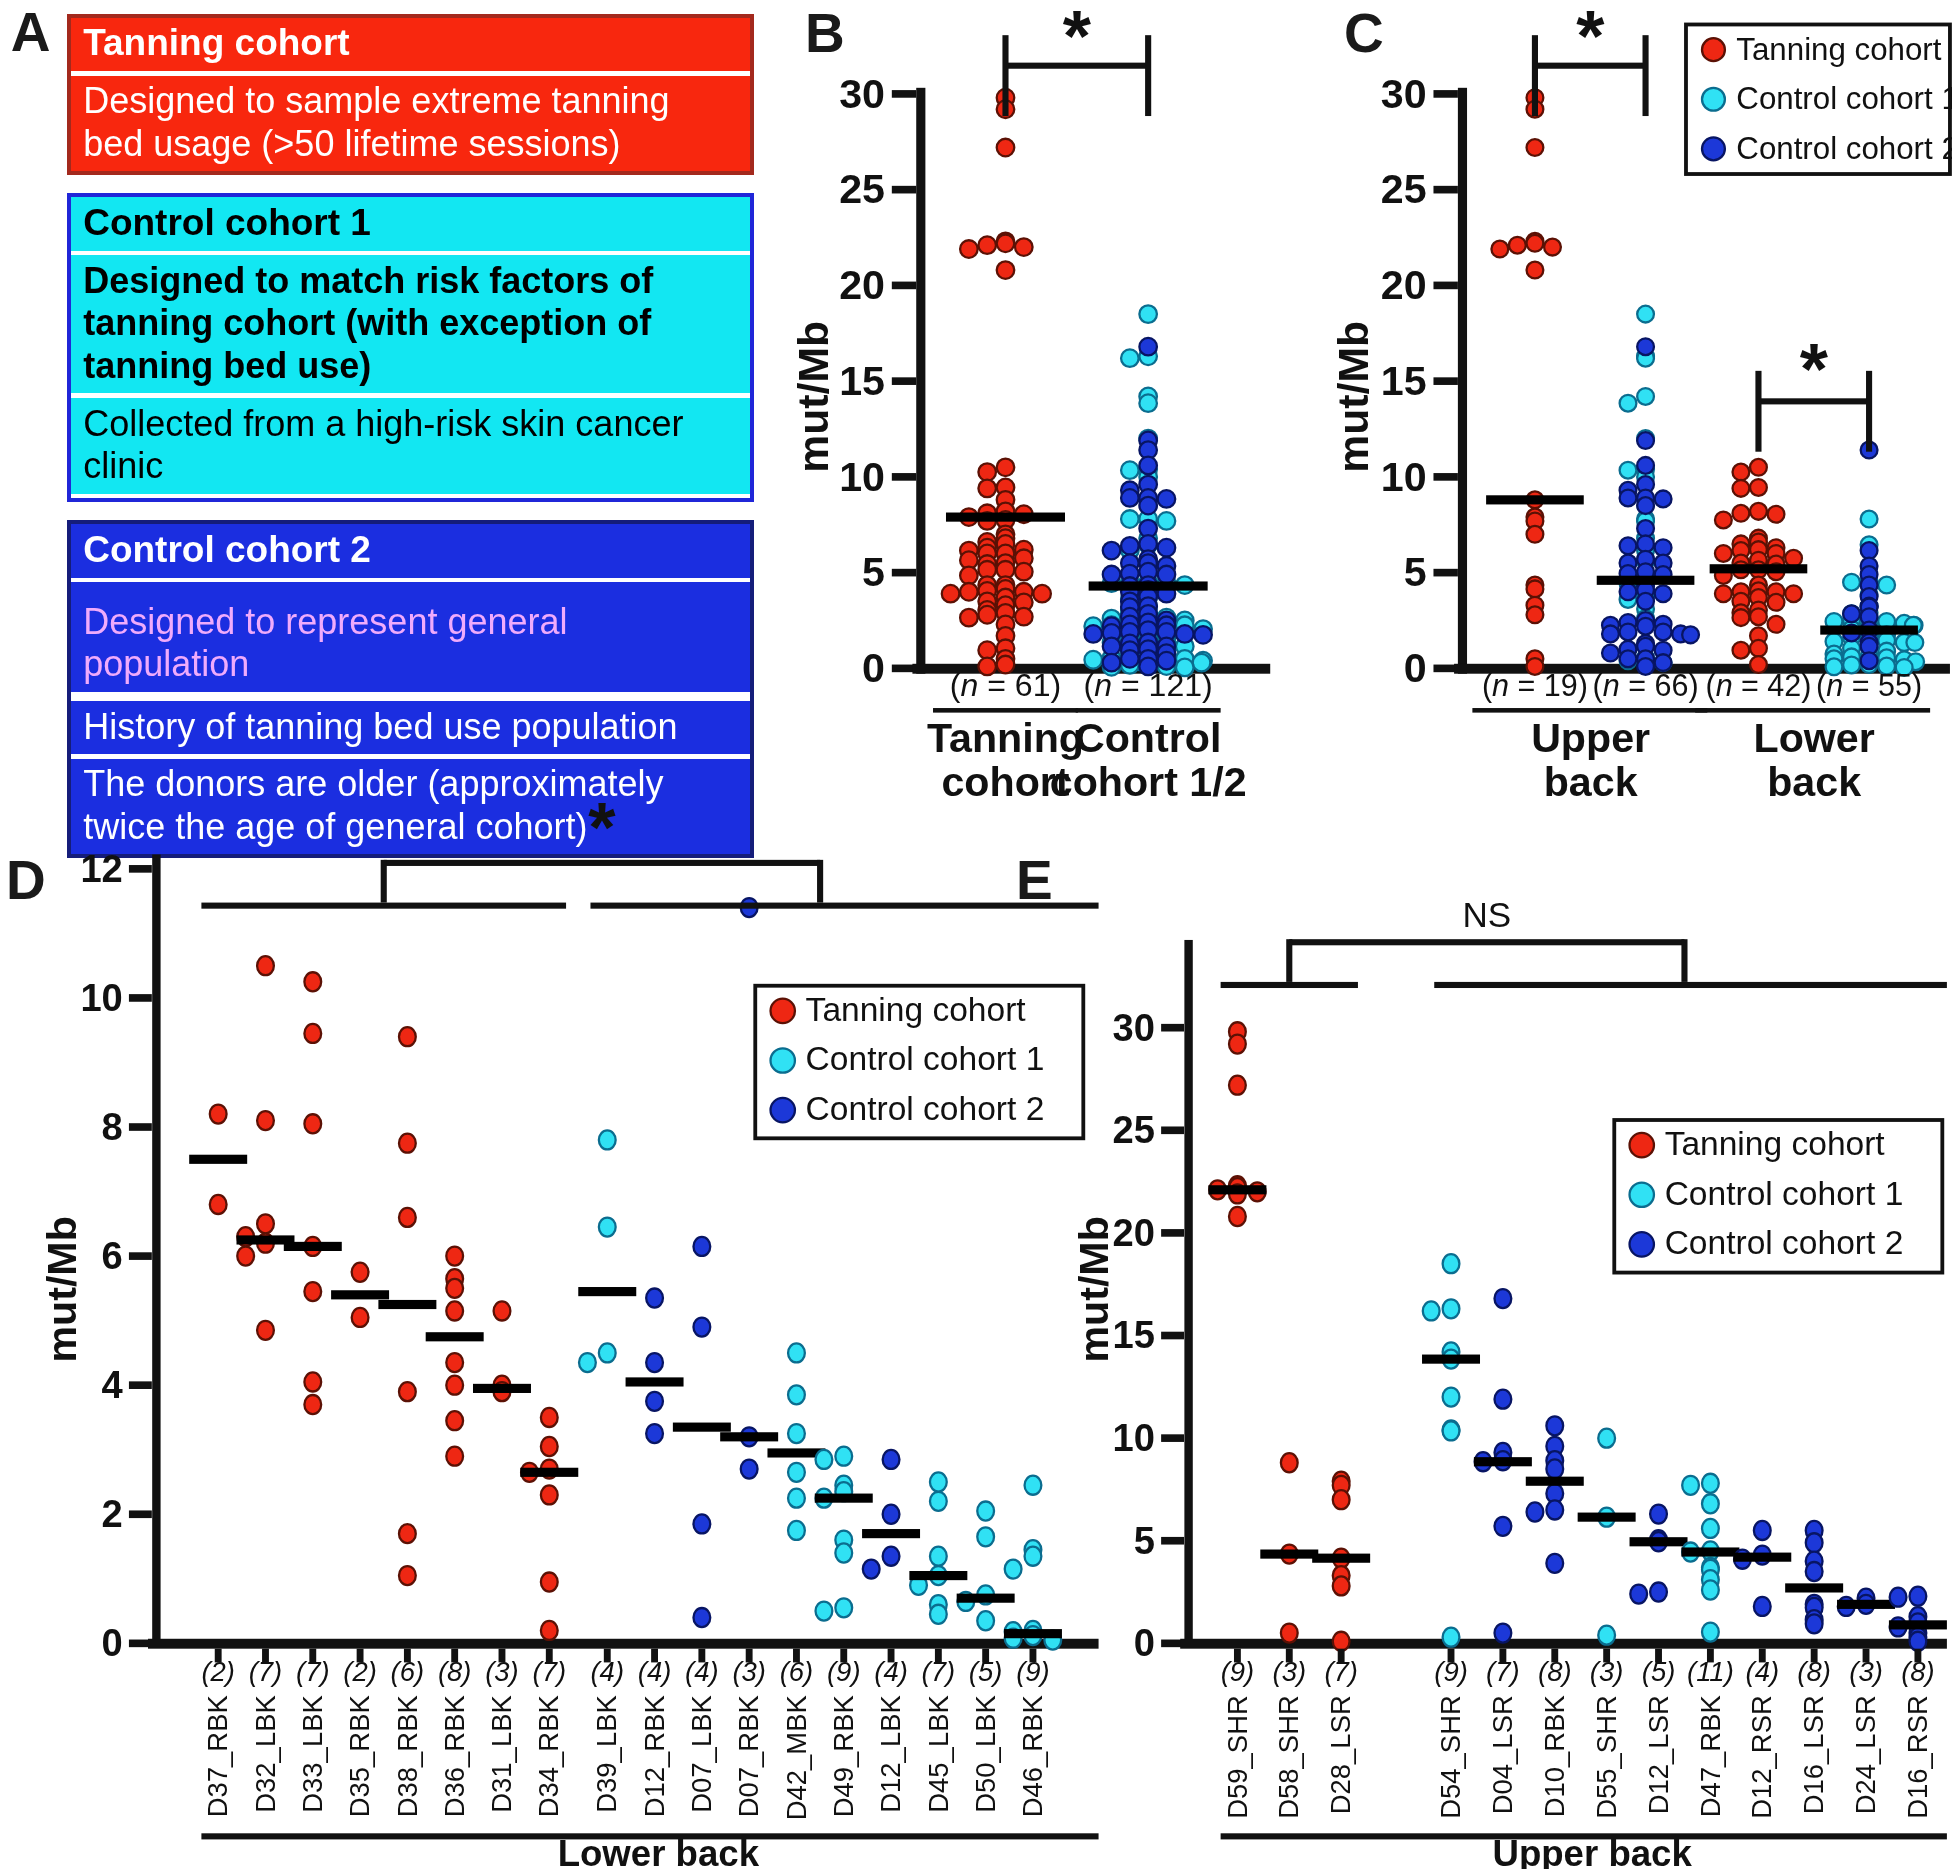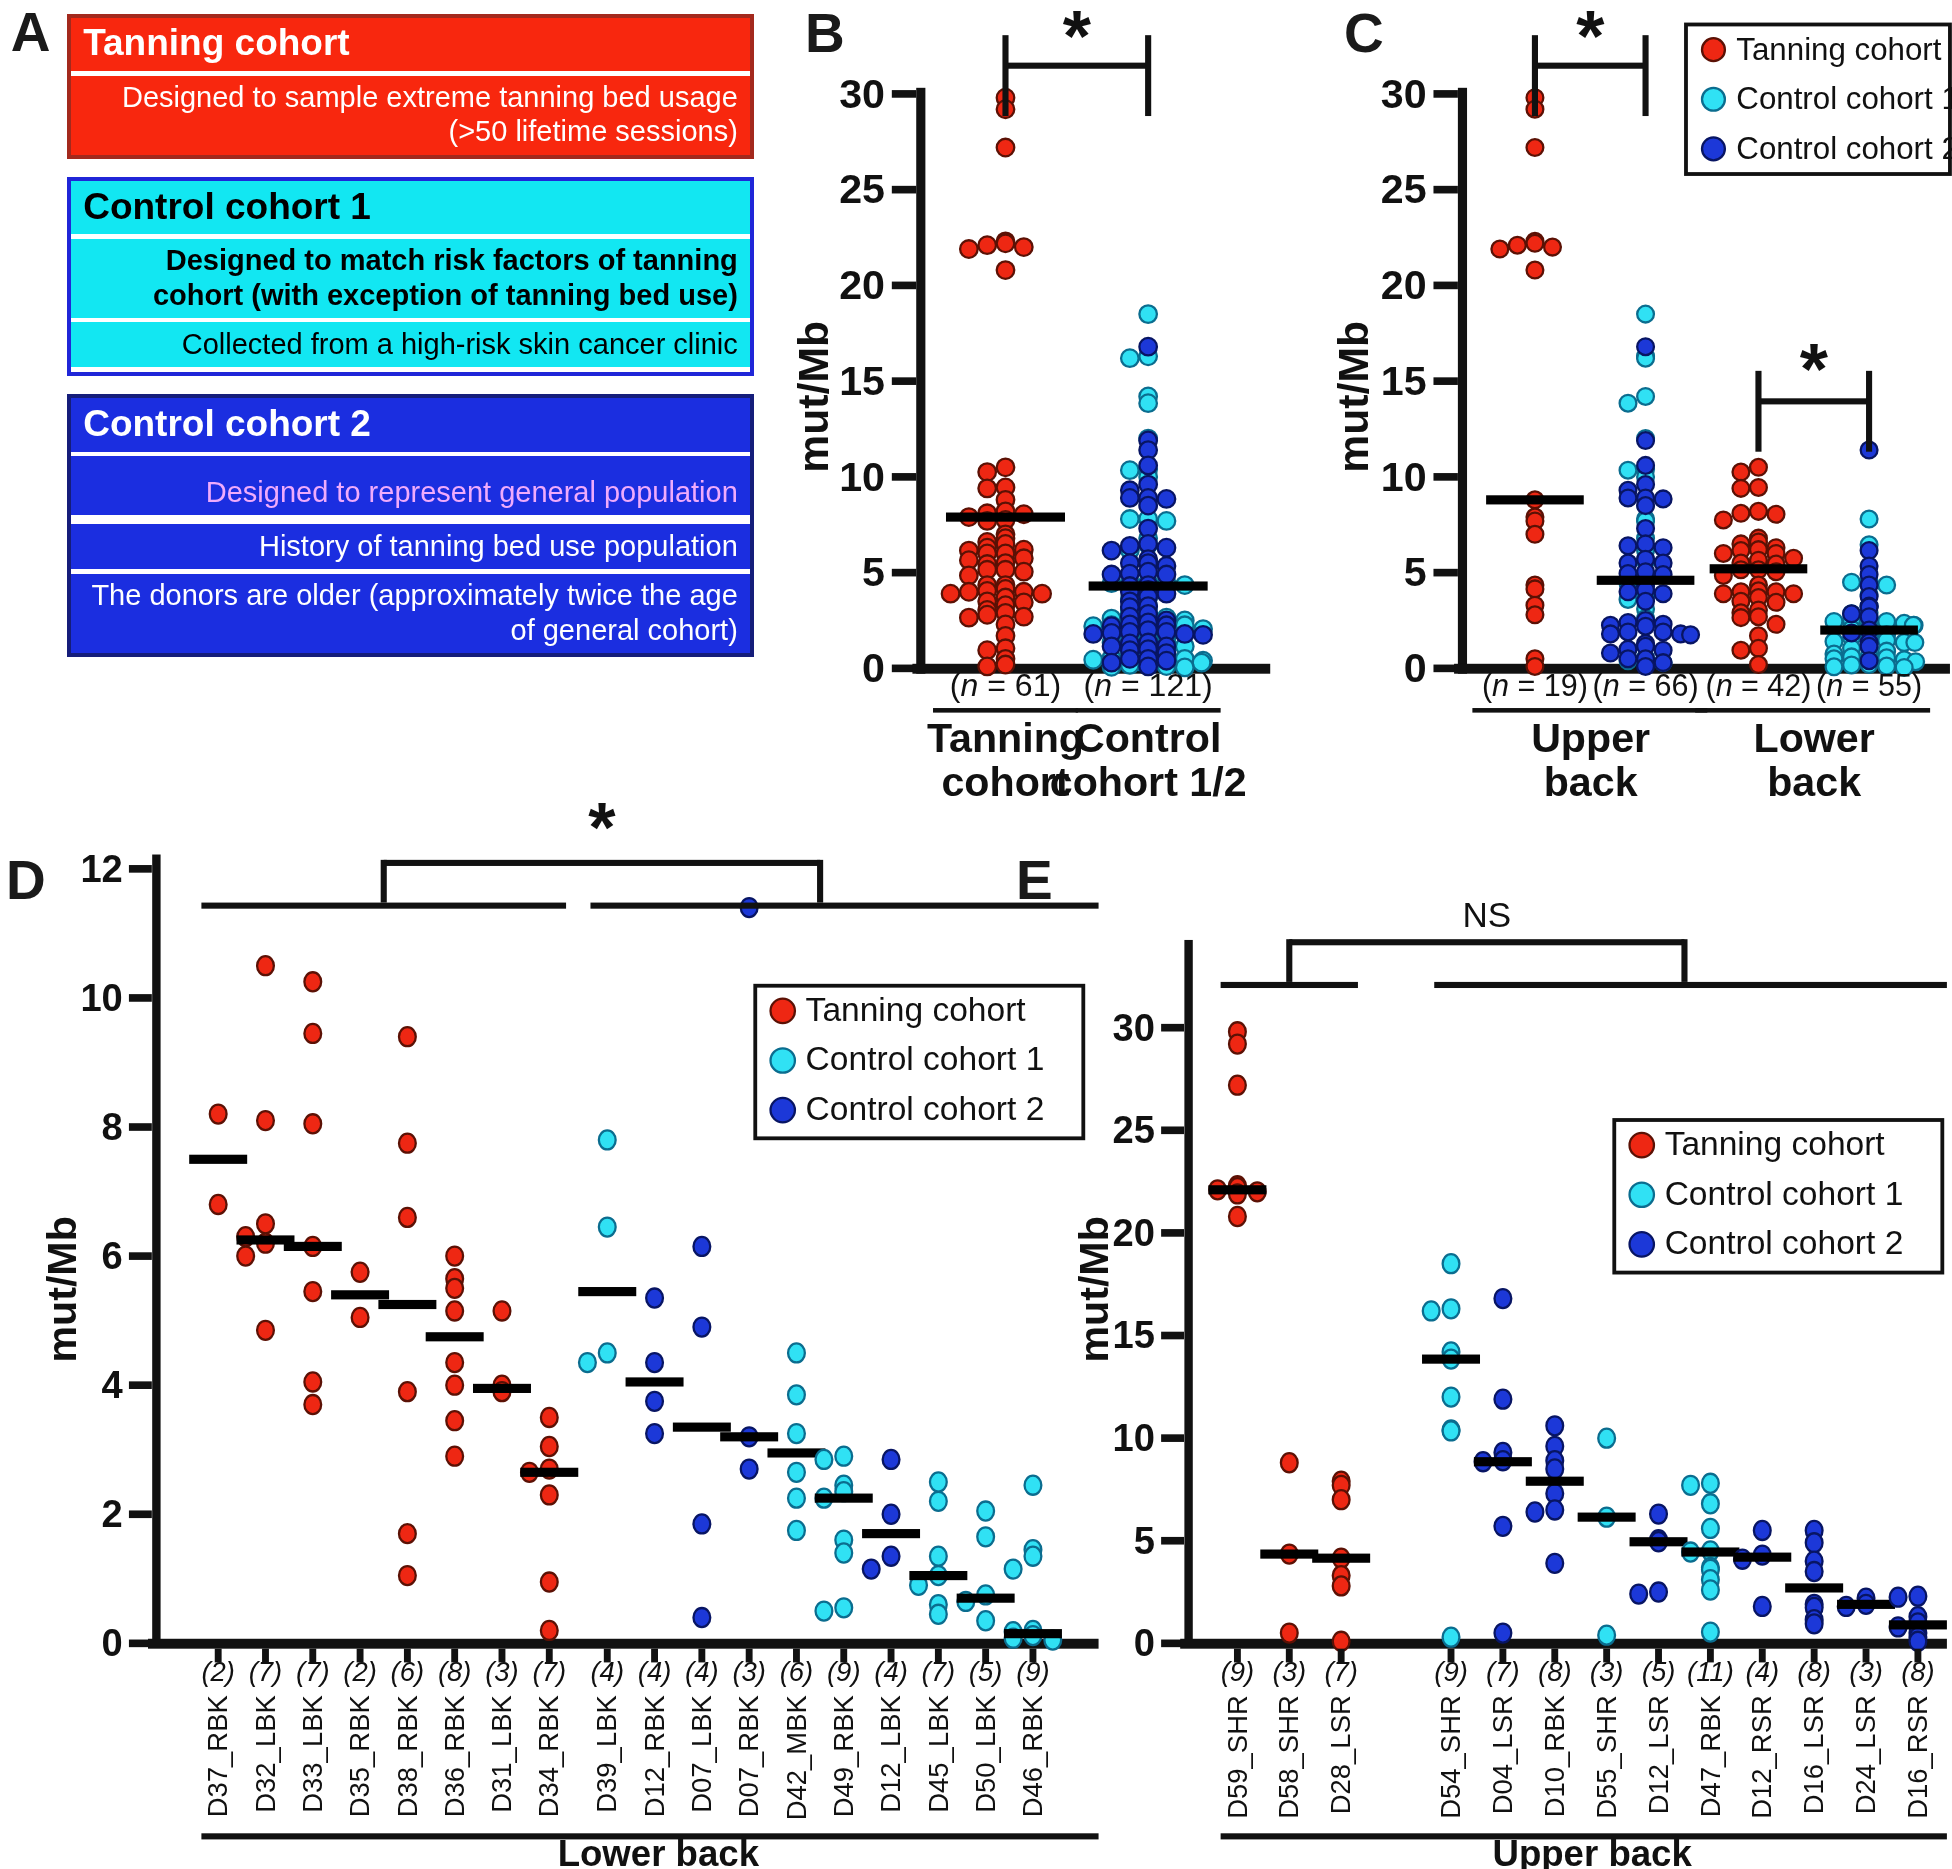--- a/index.html
+++ b/index.html
@@ -3,21 +3,21 @@
 <meta charset="utf-8">
 <style>
   html,body{margin:0;padding:0;background:#ffffff;}
   #canvas{position:relative;width:1953px;height:1870px;background:#fff;
           font-family:"Liberation Sans", sans-serif;overflow:hidden;}
   .panel-letter{position:absolute;font-size:55px;font-weight:bold;color:#1a1a1a;line-height:1;}
   
   #panel-a{position:absolute;left:67px;top:13.7px;width:687px;}
   .cohort-box{box-sizing:border-box;width:687px;border-style:solid;border-width:4.6px;margin-bottom:18.3px;}
   .cohort-title{font-size:37px;font-weight:bold;padding:4.6px 12.2px 6.1px 12.2px;line-height:1.15;}
-  .cohort-row{font-size:29px;padding:4.6px 12.2px 6.1px 12.2px;line-height:1.18;text-align:right;}
+  .cohort-row{font-size:36px;padding:4.6px 12.2px 6.1px 12.2px;line-height:1.18;}
   .sep{height:4.6px;background:#ffffff;}
   svg text{font-family:"Liberation Sans", sans-serif;}
 </style>
 </head>
 <body>
 
 <div id="canvas">
   <div class="panel-letter" style="left:10.7px;top:4.6px">A</div>
   <div class="panel-letter" style="left:805px;top:6.1px">B</div>
   <div class="panel-letter" style="left:1344px;top:6.1px">C</div>

